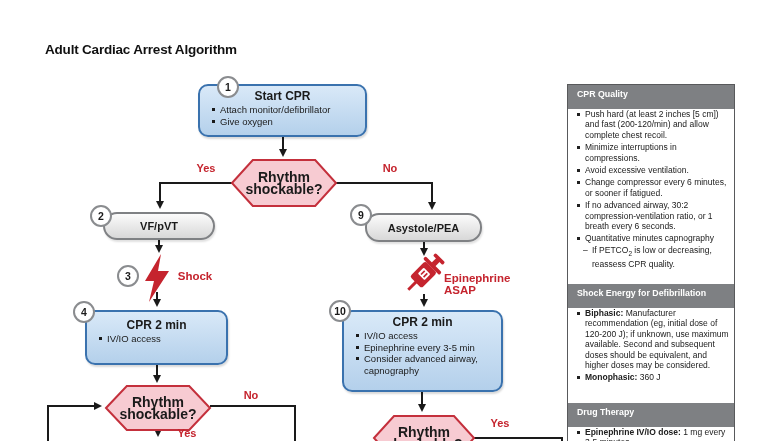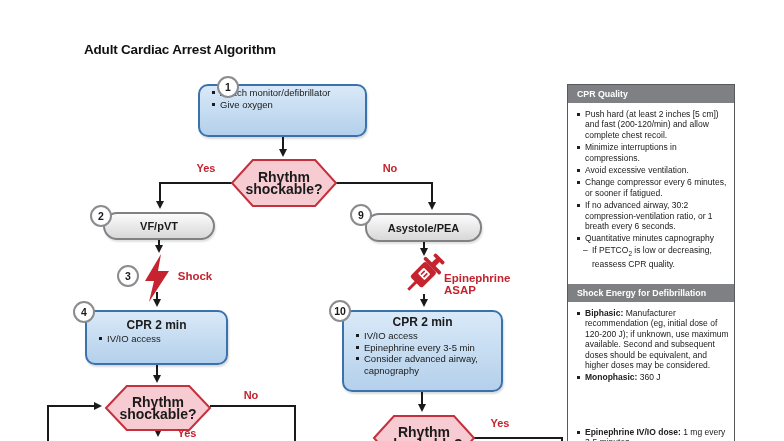--- a/index.html
+++ b/index.html
@@ -1,19 +1,19 @@
 <!DOCTYPE html>
 <html><head>
 <meta charset="utf-8">
 <style>
   html,body{margin:0;padding:0;background:#fff;}
   .page{position:relative;width:784px;height:441px;overflow:hidden;background:#fff;
         font-family:"Liberation Sans",sans-serif;color:#1a1a1a;}
   .abs{position:absolute;}
-  .title{font-size:13.5px;font-weight:800;letter-spacing:-0.2px;color:#111;margin-left:39px;}
+  .title{font-size:13.5px;font-weight:800;letter-spacing:-0.2px;color:#111;}
 
   
   svg.conn{position:absolute;left:0;top:0;width:784px;height:441px;z-index:1;}
 
   
   .bluebox{box-sizing:border-box;background:linear-gradient(#d9e9f8,#b4d0eb);
            border:2px solid #3a72ae;border-radius:10px;z-index:2;
            box-shadow:1px 2px 2px rgba(0,0,0,0.15);}
   .bluebox .bb-title{font-size:12px;font-weight:bold;text-align:center;margin-top:3px;line-height:14px;}
   .bluebox .bb-list{margin-top:1px;padding:0 4px 0 10px;}
@@ -33,21 +33,21 @@
 
   
   .hextext{z-index:2;display:flex;flex-direction:column;align-items:center;justify-content:center;
            font-size:14px;font-weight:bold;line-height:12px;text-align:center;color:#1a1a1a;}
 
   .redlabel{color:#c5242e;font-weight:bold;font-size:11px;z-index:2;text-align:center;}
   .epilabel{color:#c5242e;font-weight:bold;font-size:11.5px;line-height:11.5px;z-index:2;text-align:left;}
 
   
   .sidebar{box-sizing:border-box;background:#fff;border:1px solid #58595b;z-index:2;}
-  .sb-header{position:absolute;left:0;width:100%;height:18px;background:#7e8083;color:#fff;
+  .sb-header{position:absolute;left:0;width:100%;height:24px;background:#7e8083;color:#fff;
              font-size:8.8px;font-weight:bold;box-sizing:border-box;padding:4px 0 0 9px;}
   .sb-body{position:absolute;left:0;width:100%;box-sizing:border-box;padding:6px 5px 0 6px;}
   .sb-item{position:relative;padding-left:11px;font-size:8.5px;line-height:10.4px;color:#202020;margin-bottom:2px;}
   .sb-item::before{content:"";position:absolute;left:3px;top:4px;width:3px;height:3px;background:#202020;}
   .sb-item.sub{padding-left:18px;margin-top:-1px;}
   .sb-item.sub::before{content:"–";background:none;width:auto;height:auto;top:0;left:9px;}
   .sb-item .lead{font-weight:bold;}
   .sb-item sub{font-size:6.5px;}
 </style>
 </head>
@@ -79,20 +79,21 @@
       <path d="M474,438 L562,438 L562,441"></path>
     </g>
     <g stroke="#c4303c" stroke-width="2" fill="#f7cbd2">
       <polygon points="232,183 252.8,160 315.2,160 336,183 315.2,206 252.8,206"></polygon>
       <polygon points="106,408 126.8,386 189.2,386 210,408 189.2,430 126.8,430"></polygon>
       <polygon points="374,438 394,416 454,416 474,438 454,460 394,460"></polygon>
     </g>
   </svg>
 
   <div class="abs bluebox" style="left:198px;top:84px;width:169px;height:53px;">
+    <div class="bb-title">Start CPR</div>
     <div class="bb-list">
       <div class="fb-item">Attach monitor/defibrillator</div>
       <div class="fb-item">Give oxygen</div>
     </div>
   </div>
   <div class="abs numc" style="left:217px;top:76px;">1</div>
 
   <div class="abs hextext" style="left:232px;top:160px;width:104px;height:46px;">
     <span>Rhythm</span>
     <span>shockable?</span>
@@ -178,20 +179,21 @@
     <div class="sb-header" style="top:199px;">Shock Energy for Defibrillation</div>
     <div class="sb-body" style="top:217px;height:101px;">
       <div class="sb-item">
         <span class="lead">Biphasic:</span><span> Manufacturer recommendation (eg, initial dose of 120-200 J); if unknown, use maximum available. Second and subsequent doses should be equivalent, and higher doses may be considered.</span>
       </div>
       <div class="sb-item">
         <span class="lead">Monophasic:</span><span> 360 J</span>
       </div>
     </div>
 
+    <div class="sb-header" style="top:318px;">Drug Therapy</div>
     <div class="sb-body" style="top:336px;height:84px;">
       <div class="sb-item">
         <span class="lead">Epinephrine IV/IO dose:</span><span> 1 mg every 3-5 minutes.</span>
       </div>
     </div>
   </div>
 
 </div>
 
 </body></html>

